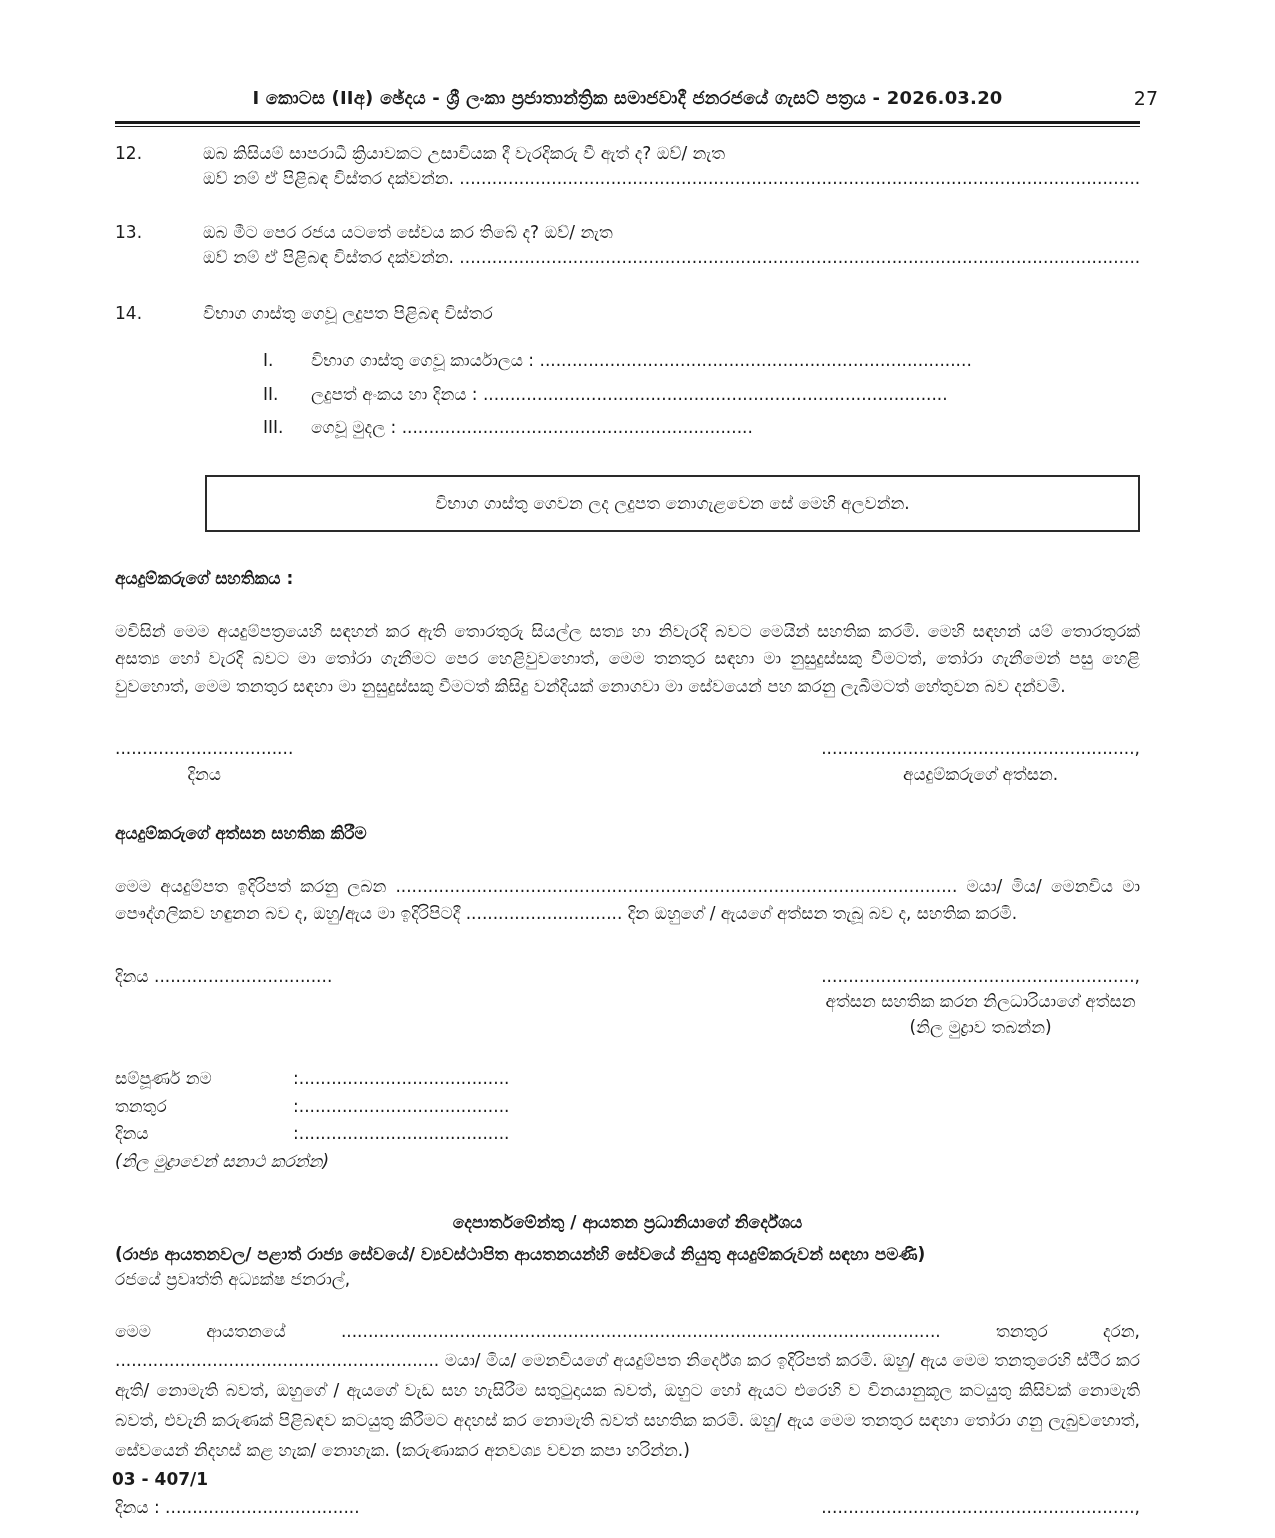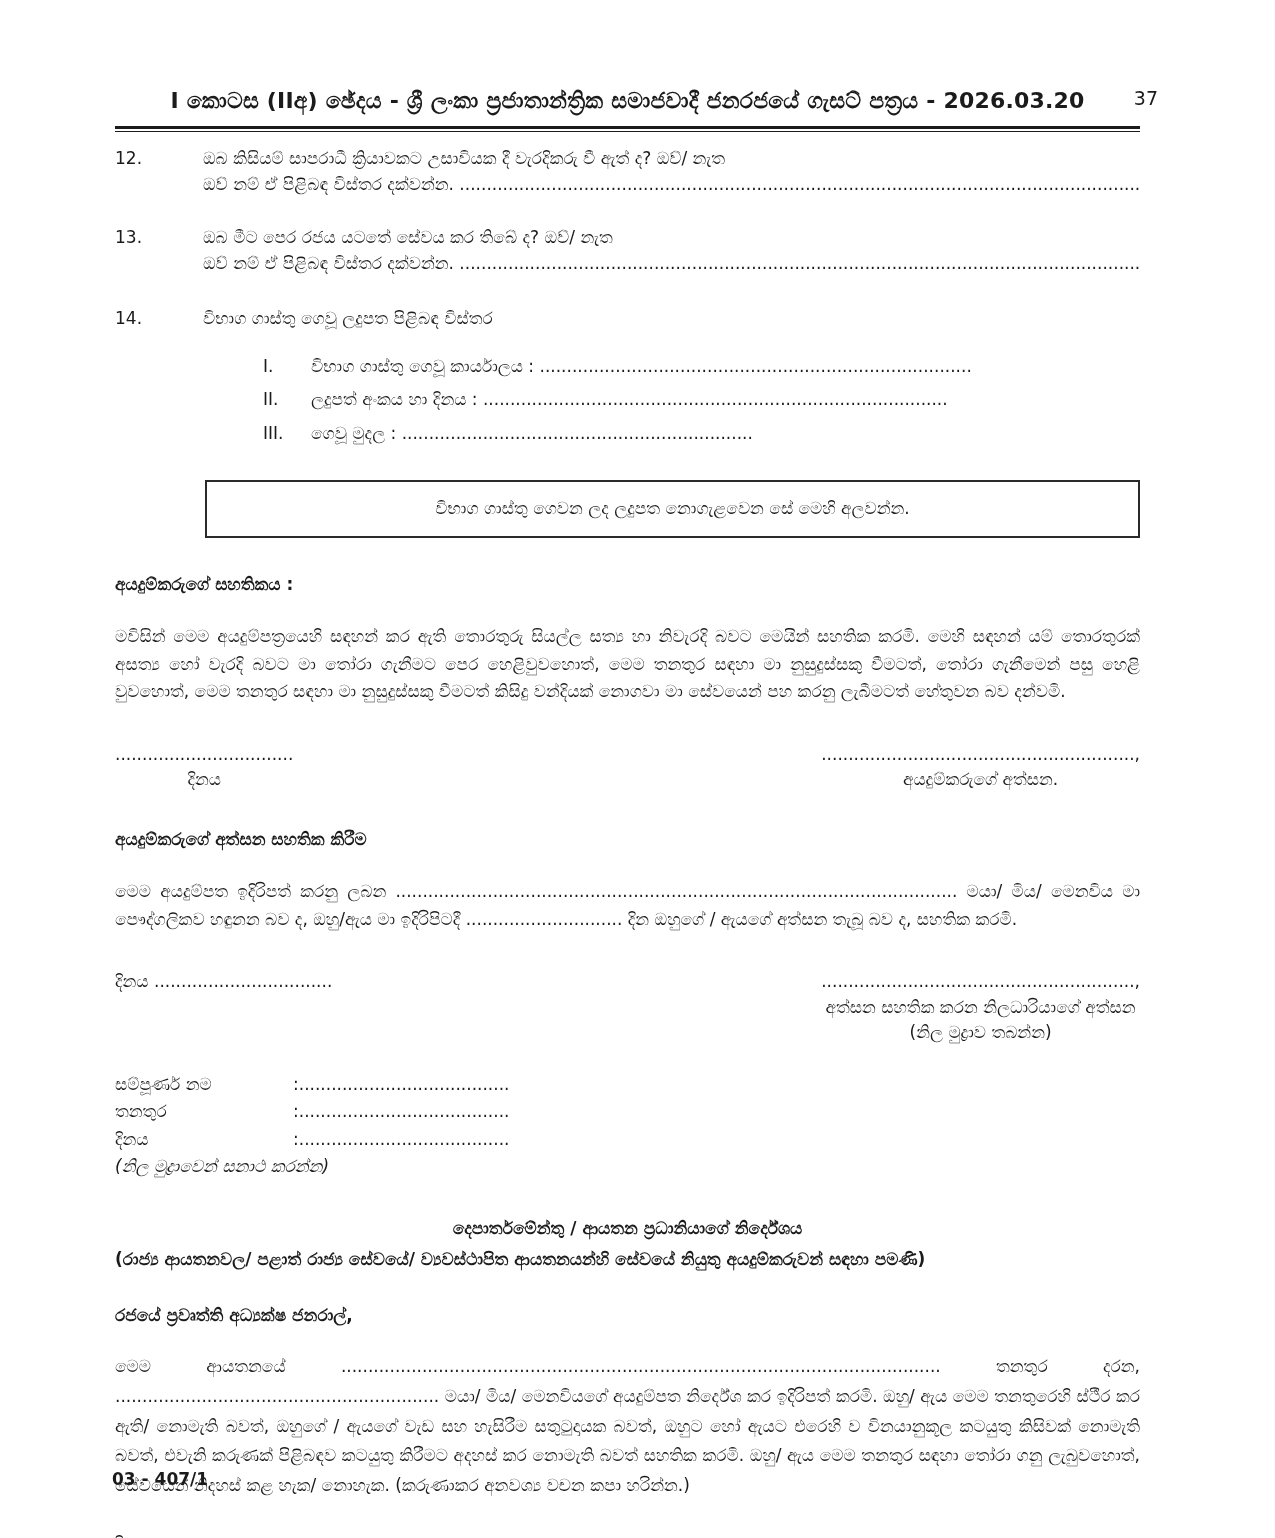--- a/index.html
+++ b/index.html
@@ -10,21 +10,21 @@
     background:#ffffff;
     box-sizing:border-box;
     padding:84px 135px 0 115px;
     font-family:"DejaVu Sans","Liberation Sans",sans-serif;
     color:#1b1b1b;
     font-size:17px;
     line-height:1.5;
   }
   
   .hdr { position:relative; text-align:center; }
-  .hdr-title { font-weight:bold; font-size:22px; letter-spacing:.2px; }
+  .hdr-title { font-weight:bold; font-size:18px; letter-spacing:.2px; }
   .hdr-page { position:absolute; right:-18px; top:0; font-size:19px; }
   .hdr-rule { margin-top:9px; height:2px; border-top:3px solid #1b1b1b; border-bottom:1.5px solid #1b1b1b; }
 
   
   .q { display:flex; margin-top:16px;gap:42px; }
   .q12 { margin-top:14px; }
   .q13 { margin-top:28px; }
   .q14 { margin-top:30px; }
   .q-num { flex:none; width:46px; }
   .q-body { flex:1; min-width:0; }
@@ -50,34 +50,34 @@
   .sig-block .dots { display:block; }
   .left-align { text-align:center; }
 
   .fields { margin-top:26px; }
   .field-row { display:flex; margin-top:2px; }
   .field-label { flex:none; width:178px; }
   .field-note { margin-top:2px;font-style:italic; }
 
   .center-h { text-align:center; font-weight:bold; margin-top:36px; }
   .center-sub { font-weight:bold; margin-top:6px; }
-  .salutation { font-weight:bold; margin-top:30px; }
+  .salutation { font-weight:normal; }
   .rec-para { margin-top:24px; text-align:justify; line-height:1.75; }
 
   .bottom-row { display:flex; justify-content:space-between; align-items:flex-start; margin-top:30px; }
   .footer-no { position:absolute; left:112px; bottom:46px; font-size:17px;font-weight:bold; }
 </style>
 </head>
 <body>
 
 <div class="page">
 
   <div class="hdr">
     <span class="hdr-title">I කොටස (IIඅ) ඡේදය - ශ්‍රී ලංකා ප්‍රජාතාන්ත්‍රික සමාජවාදී ජනරජයේ ගැසට් පත්‍රය - 2026.03.20</span>
-    <span class="hdr-page">37</span>
+    <span class="hdr-page">27</span>
   </div>
   <div class="hdr-rule"></div>
 
   <div class="q q12">
     <div class="q-num">12.</div>
     <div class="q-body">
       <div>ඔබ කිසියම් සාපරාධී ක්‍රියාවකට උසාවියක දී වැරදිකරු වී ඇත් ද? ඔව්/ නැත</div>
       <div class="q-detail">ඔව් නම් ඒ පිළිබඳ විස්තර දක්වන්න. .......................................................................................................................................................................</div>
     </div>
   </div>

